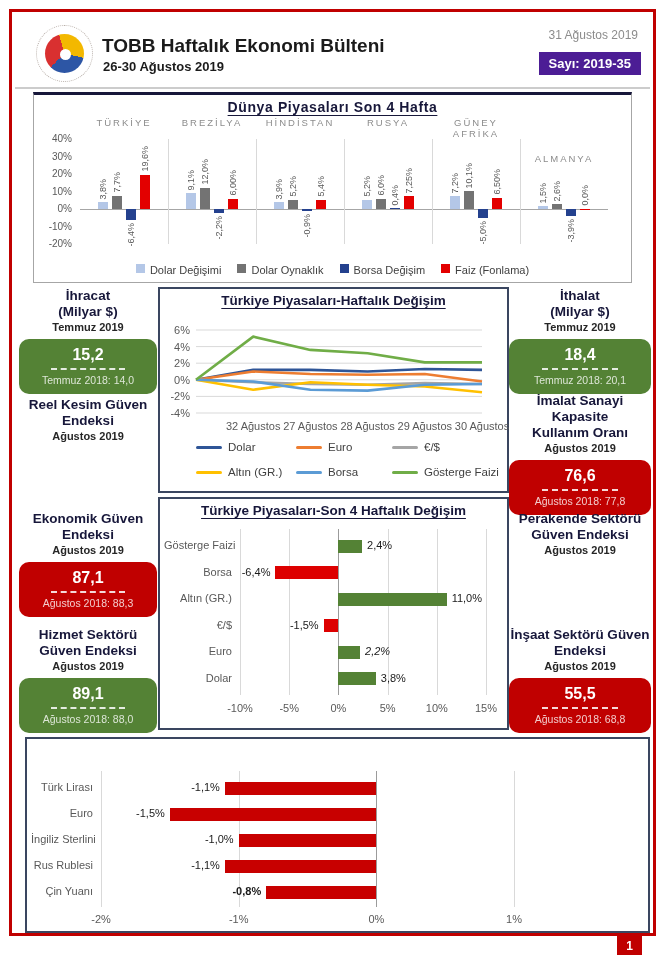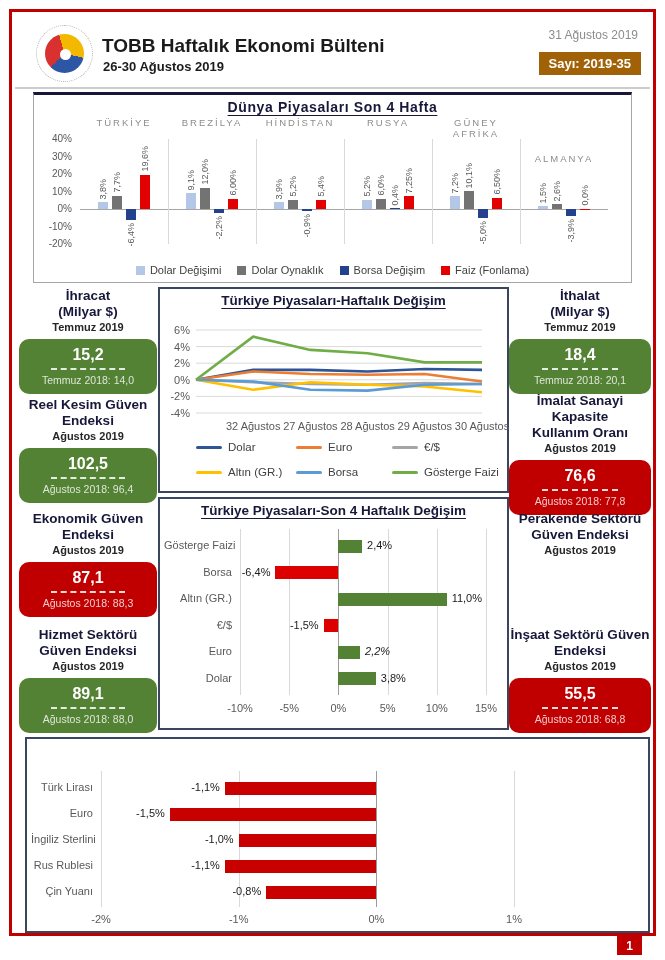--- a/index.html
+++ b/index.html
@@ -12,21 +12,21 @@
 
   
   .logo { position:absolute; left:36px; top:25px; width:57px; height:57px; border-radius:50%;
           border:1px dotted #b9b0aa; background:#fff; }
   .logo .disc { position:absolute; left:8px; top:8px; width:39px; height:39px; border-radius:50%;
           background:conic-gradient(from 225deg,#d93030 0 33%,#f3b800 33% 66%,#2d56a5 66% 100%); }
   .logo .core { position:absolute; left:23px; top:23px; width:11px; height:11px; border-radius:50%; background:#fff; }
   .htitle { position:absolute; left:102px; top:35px; font-size:19px; font-weight:bold; color:#1b1b1b; }
   .hsub   { position:absolute; left:103px; top:59px; font-size:13px; font-weight:bold; color:#1b1b1b; }
   .hdate  { position:absolute; right:27px; top:28px; font-size:12px; color:#8c8c8c; }
-  .hissue { position:absolute; right:24px; top:52px; background:#a16207; color:#fff; font-size:13px;
+  .hissue { position:absolute; right:24px; top:52px; background:#4c1d95; color:#fff; font-size:13px;
             font-weight:bold; padding:4px 10px; }
   .hrule  { position:absolute; left:15px; top:87px; width:635px; height:2px; background:#cccccc; }
 
   
   .box { position:absolute; background:#fff;padding-left:39px; }
   .world-box { left:33px;  top:92px;  width:599px; height:191px; border:1px solid #a6a6a6; border-top:3px solid #17173a; }
   .line-box  { left:158px; top:287px; width:351px; height:206px; border:2px solid #3a4660; }
   .bar4-box  { left:158px; top:497px; width:351px; height:233px; border:2px solid #3a4660; }
   .fx-box    { left:25px;  top:737px; width:625px; height:196px; border:2px solid #3a4660; }
   .box-title { position:absolute; left:0; right:0; top:4px; text-align:center; font-weight:bold; color:#17173a;
@@ -37,21 +37,21 @@
 
   
   .country { position:absolute; text-align:center; font-size:9.5px; letter-spacing:2px; color:#8c8c8c; }
   .ylab { position:absolute; font-size:10px; color:#595959; text-align:right; width:30px; }
   .wbar { position:absolute; }
   .vlab { position:absolute; writing-mode:vertical-rl; transform:rotate(180deg); font-size:9px; color:#595959;
           line-height:13px; width:13px; white-space:nowrap; }
   .gsep { position:absolute; width:1px; background:#d9d9d9; }
   .zeroline { position:absolute; height:1px; background:#a6a6a6; }
   .wlegend { position:absolute; left:0; right:0; bottom:6px; display:flex; justify-content:center; gap:16px; }
-  .leg { display:flex; align-items:center; gap:5px; font-size:11px; color:#404040; }
+  .leg { display:flex; gap:5px; font-size:11px; color:#404040; }
   .leg .sq { width:9px; height:9px; flex:0 0 9px; }
 
   
   .xlab { position:absolute; font-size:11px; color:#595959; transform:translateX(-50%); white-space:nowrap; }
   .lleg { position:absolute; display:flex; align-items:center; gap:6px; font-size:11.5px; color:#404040; white-space:nowrap; }
   .lleg .ln { width:26px; height:3px; border-radius:2px; flex:0 0 26px; }
 
   
   .cat  { position:absolute; font-size:11px; color:#595959; text-align:right; white-space:nowrap; }
   .tick { position:absolute; font-size:11px; color:#595959; transform:translateX(-50%); white-space:nowrap; }
@@ -287,44 +287,39 @@
         <div class="hbar" style="left: 142.833px; width: 206.5px; top: 68.5px; height: 13px; background: rgb(200, 0, 0);"></div>
         <div class="hval neg" style="top: 68px; left: 137.833px;">-1,5%</div>
         <div class="cat" style="left: 4px; width: 62px; top: 94px;">İngiliz Sterlini</div>
         <div class="hbar" style="left: 211.667px; width: 137.667px; top: 94.5px; height: 13px; background: rgb(200, 0, 0);"></div>
         <div class="hval neg" style="top: 94px; left: 206.667px;">-1,0%</div>
         <div class="cat" style="left: 4px; width: 62px; top: 120px;">Rus Rublesi</div>
         <div class="hbar" style="left: 197.9px; width: 151.433px; top: 120.5px; height: 13px; background: rgb(200, 0, 0);"></div>
         <div class="hval neg" style="top: 120px; left: 192.9px;">-1,1%</div>
         <div class="cat" style="left: 4px; width: 62px; top: 146px;">Çin Yuanı</div>
         <div class="hbar" style="left: 239.2px; width: 110.133px; top: 146.5px; height: 13px; background: rgb(200, 0, 0);"></div>
-        <div class="hval neg" style="top: 146px; left: 234.2px;">-0,8%</div>
+        <div class="hval neg" style="top: 146px; left: 234.2px; font-weight: bold;">-0,8%</div>
       </div>
   </section>
 
   <div class="pageno">1</div>
 <div class="stat-card" style="left: 19px; top: 288px; width: 138px;">
       <div class="stat-title">İhracat</div>
       <div class="stat-title">(Milyar $)</div>
       <div class="stat-period">Temmuz 2019</div>
       <div class="stat-box" style="background: rgb(84, 130, 53);">
         <div class="stat-value">15,2</div>
         <div class="stat-dash"></div>
         <div class="stat-prev">Temmuz 2018: 14,0</div>
       </div>
     </div>
     <div class="stat-card" style="left: 19px; top: 397px; width: 138px;">
       <div class="stat-title">Reel Kesim Güven</div>
       <div class="stat-title">Endeksi</div>
       <div class="stat-period">Ağustos 2019</div>
-      <div class="stat-box" style="background: rgb(84, 130, 53);">
-        <div class="stat-value">102,5</div>
-        <div class="stat-dash"></div>
-        <div class="stat-prev">Ağustos 2018: 96,4</div>
-      </div>
     </div>
     <div class="stat-card" style="left: 19px; top: 511px; width: 138px;">
       <div class="stat-title">Ekonomik Güven</div>
       <div class="stat-title">Endeksi</div>
       <div class="stat-period">Ağustos 2019</div>
       <div class="stat-box" style="background: rgb(192, 0, 0);">
         <div class="stat-value">87,1</div>
         <div class="stat-dash"></div>
         <div class="stat-prev">Ağustos 2018: 88,3</div>
       </div>

